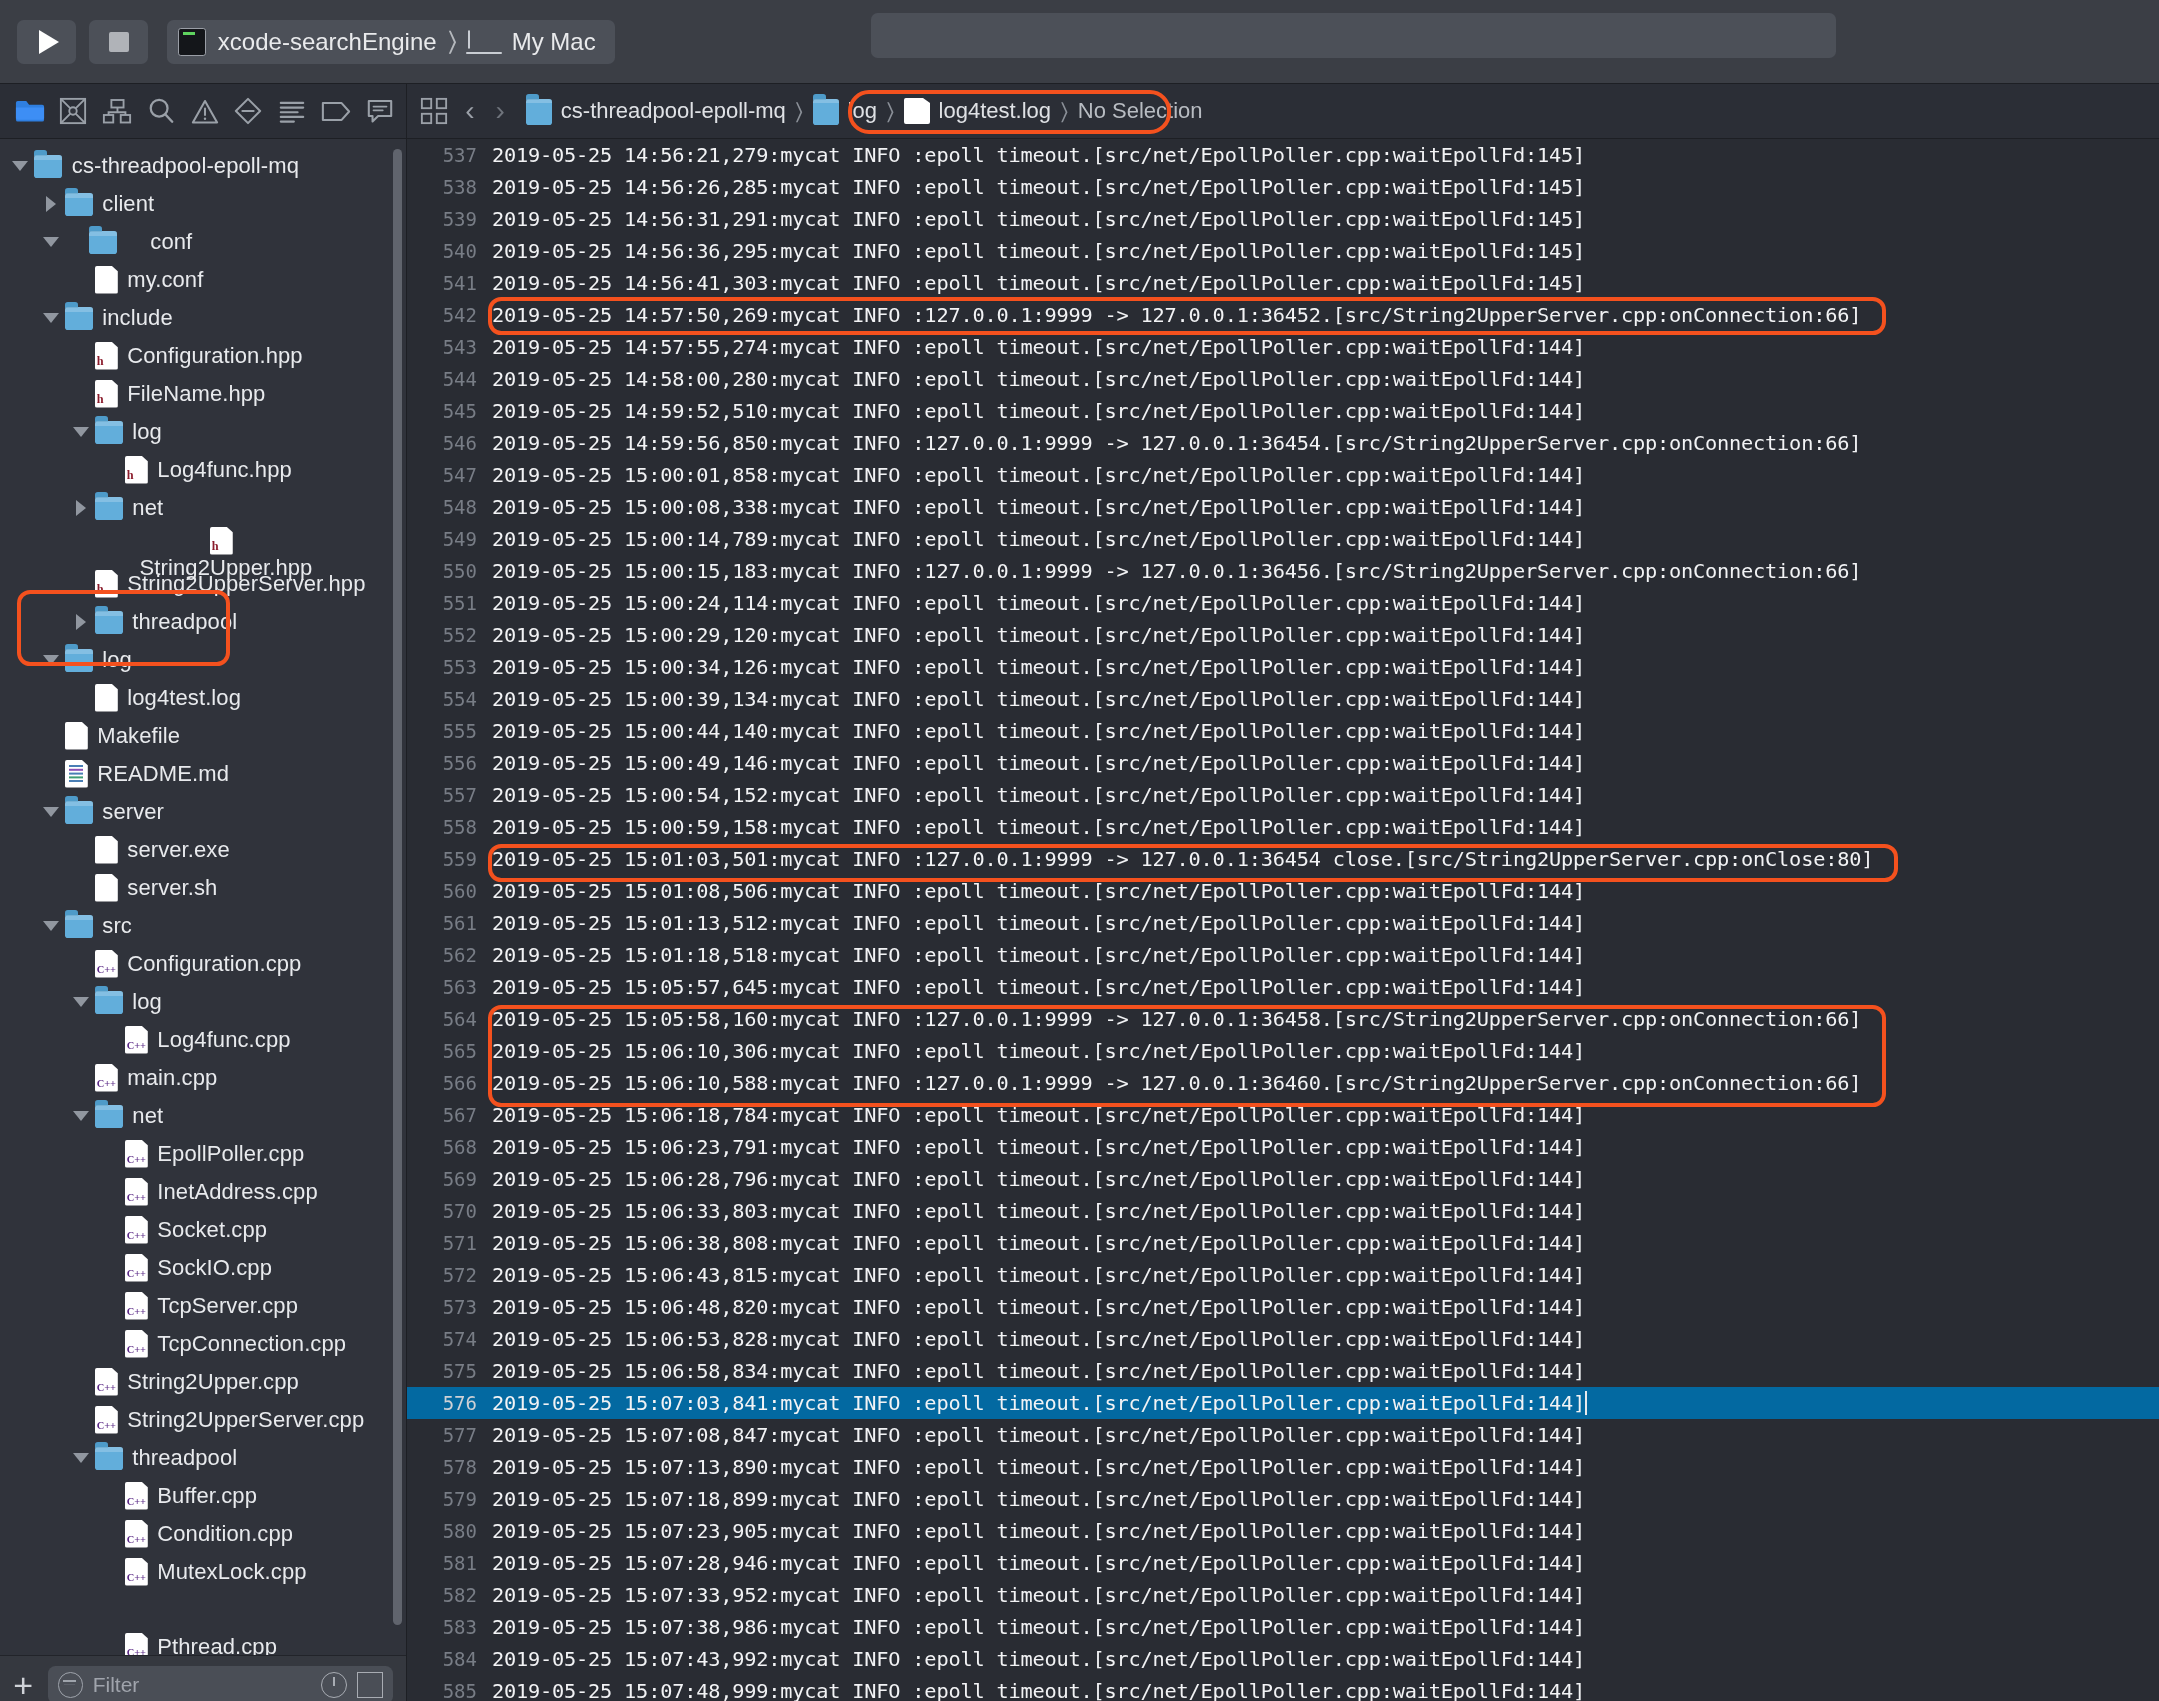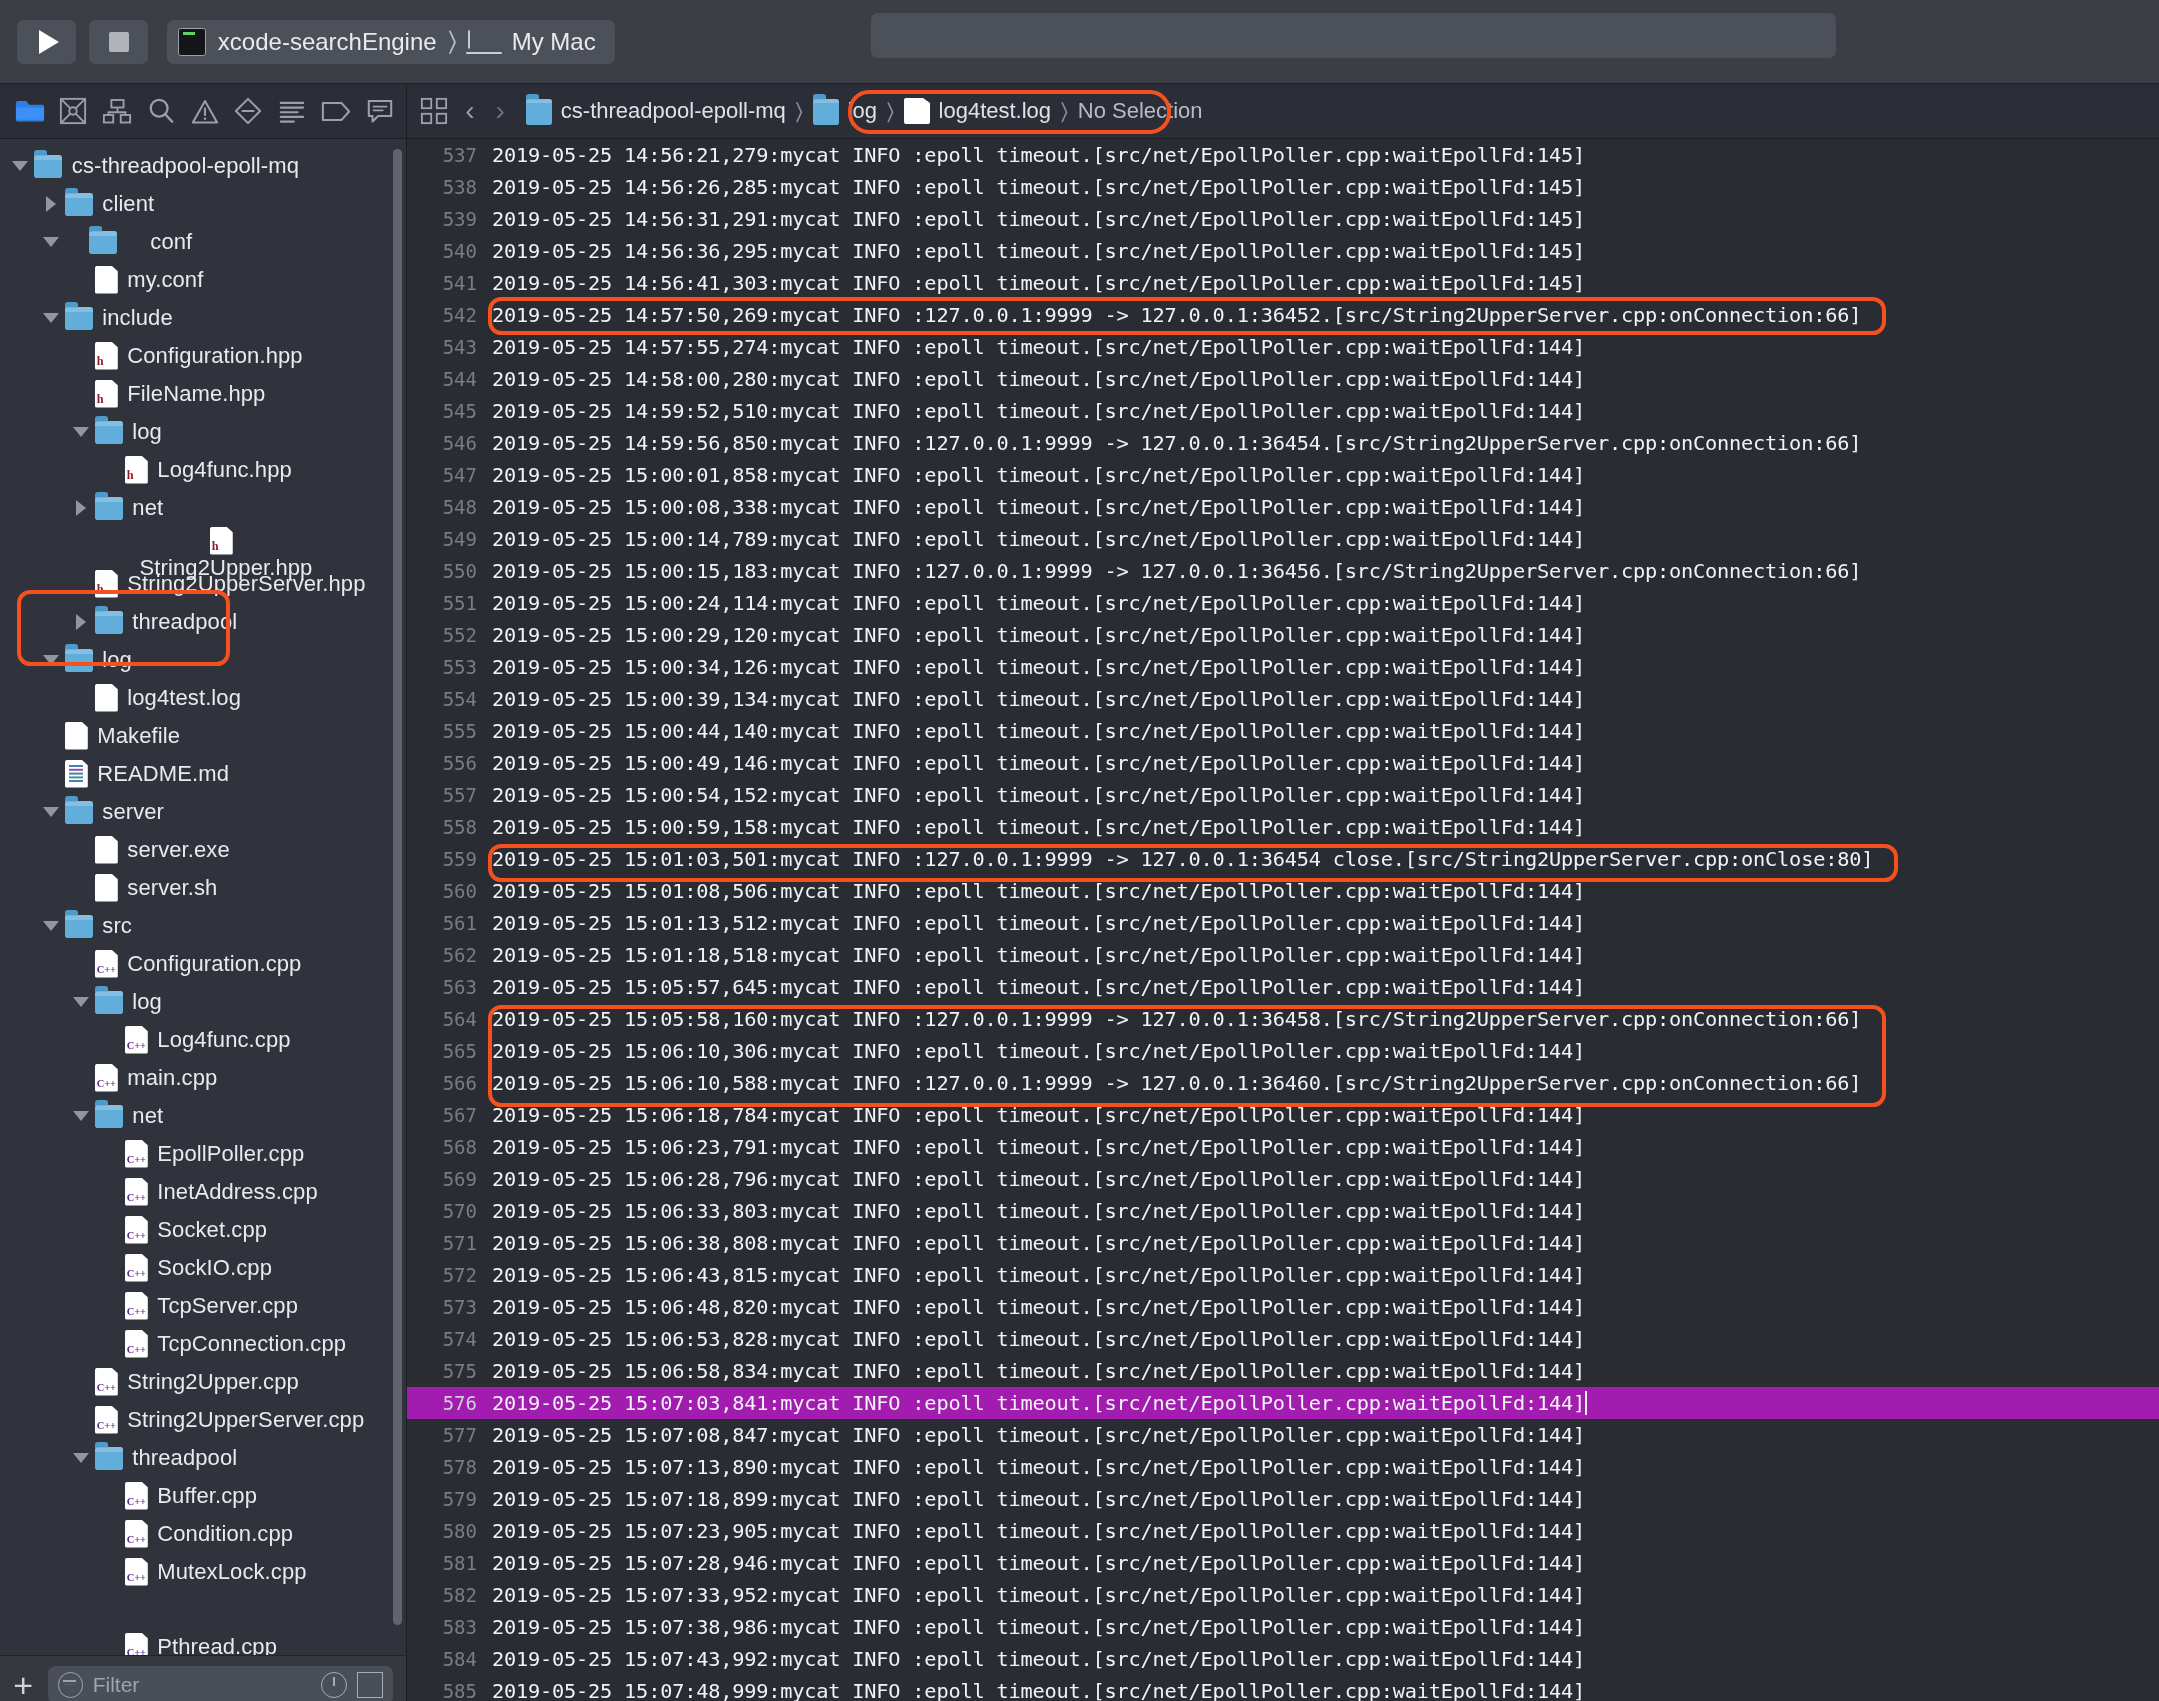--- a/index.html
+++ b/index.html
@@ -261,21 +261,21 @@
     overflow: hidden;
     background: #292c33;
     font-family: "DejaVu Sans Mono", monospace;
   }
   .cline {
     height: 32px;
     display: flex; align-items: center;
     white-space: nowrap;
     position: relative;
   }
-  .cline.current { background: #a21caf; }
+  .cline.current { background: #0369a1; }
   .gutter {
     width: 85px; flex: none;
     text-align: right;
     padding-right: 15px;
     color: #787d86;
     font-size: 19px;
     font-family: "DejaVu Sans Mono", monospace;
   }
   .cline.current .gutter { color: #ced1d6; }
   .ctext {

